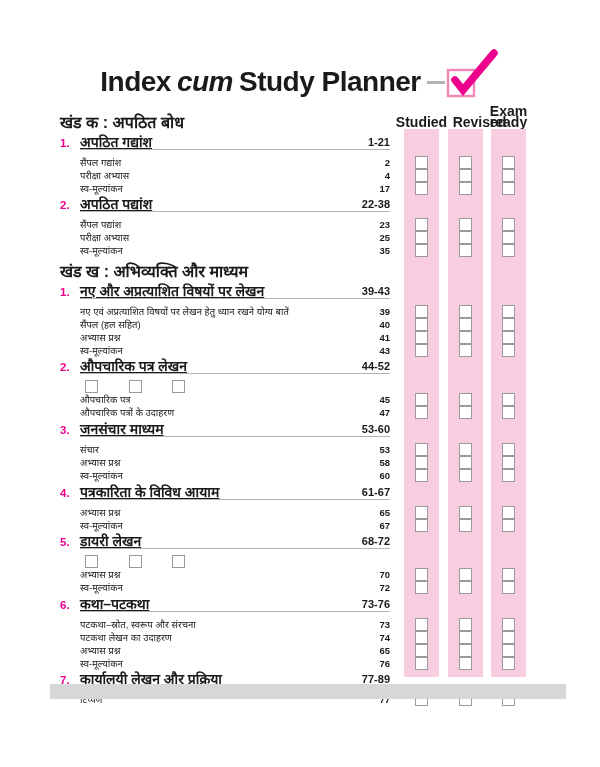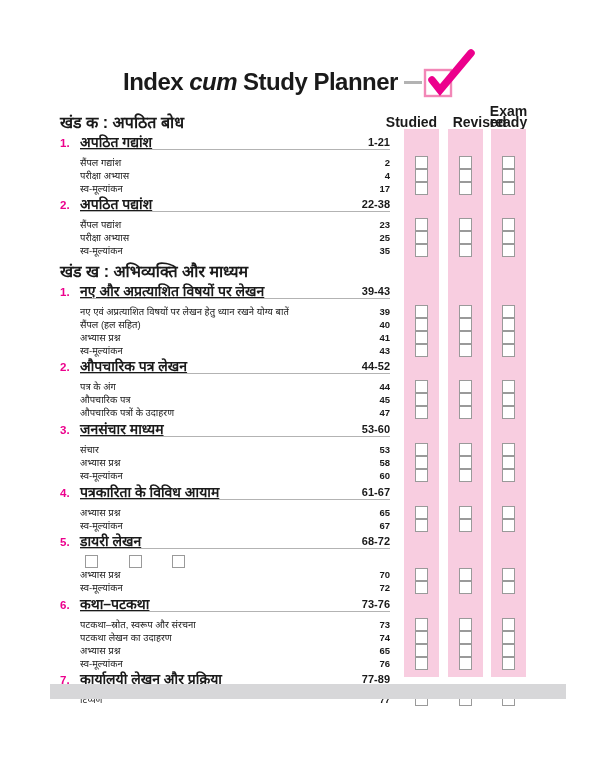--- a/index.html
+++ b/index.html
@@ -6,21 +6,21 @@
   body{
     width:600px;height:767px;position:relative;background:#ffffff;
     font-family:"Liberation Sans","DejaVu Sans",sans-serif;color:#1a1a1a;
     overflow:hidden;
   }
   
   .title-row{
     position:absolute;top:57px;left:0;right:0;
     display:flex;justify-content:center;align-items:center;
   }
-  .title-text{font-size:24px;font-weight:bold;letter-spacing:-0.5px;white-space:nowrap;}
+  .title-text{font-size:28px;font-weight:bold;letter-spacing:-0.5px;white-space:nowrap;}
   .title-text .cum{font-style:italic;font-weight:600;padding:0 6px;}
   .title-dash{width:18px;height:3px;background:#b3b3b3;margin:0 1px 0 6px;}
   .logo-svg{position:relative;top:-9px;}
   
   .col-head{
     position:absolute;top:101px;height:26px;width:47px;
     display:flex;align-items:flex-end;justify-content:center;
     font-size:14px;font-weight:bold;line-height:10.5px;text-align:center;
   }
   
@@ -63,21 +63,21 @@
 <div class="title-row">
   <div class="title-text"><span>Index</span><span class="cum">cum</span><span>Study Planner</span></div>
   <div class="title-dash"></div>
   <svg class="logo-svg" width="54" height="50" viewBox="0 0 54 50">
     <rect x="2" y="22" width="26" height="26" fill="#ffffff" stroke="#f287b7" stroke-width="2.4"></rect>
     <path d="M9 32 L17 42 L48 5" fill="none" stroke="#ec008c" stroke-width="7.5" stroke-linecap="round"></path>
   </svg>
 </div>
 
 <div id="col-heads">
-    <div class="col-head" style="left: 388px; text-align: center;">Studied</div>
+    <div class="col-head" style="left: 398px; text-align: center;">Studied</div>
     <div class="col-head" style="left: 456px;">Revised</div>
     <div class="col-head" style="left: 485px;">Exam ready</div>
   </div>
 
 <div class="pink-col" style="left:404px"></div>
 <div class="pink-col" style="left:448px"></div>
 <div class="pink-col" style="left:491px"></div>
 
 <div class="toc" id="toc">
     <div class="sec-row">खंड क : अपठित बोध</div>
@@ -254,24 +254,20 @@
       </div>
     </div>
     <div class="ch-row">
       <span class="ch-num">2.</span>
       <span class="ch-body">
         <span class="ch-title">औपचारिक पत्र लेखन</span>
         <span class="ch-pages">44-52</span>
       </span>
     </div>
     <div class="item-row">
-      <div class="item-main">
-        <span class="item-title">पत्र के अंग</span>
-        <span class="item-page">44</span>
-      </div>
       <div class="cb-cell c1">
         <div class="checkbox"></div>
       </div>
       <div class="cb-cell c2">
         <div class="checkbox"></div>
       </div>
       <div class="cb-cell c3">
         <div class="checkbox"></div>
       </div>
     </div>

